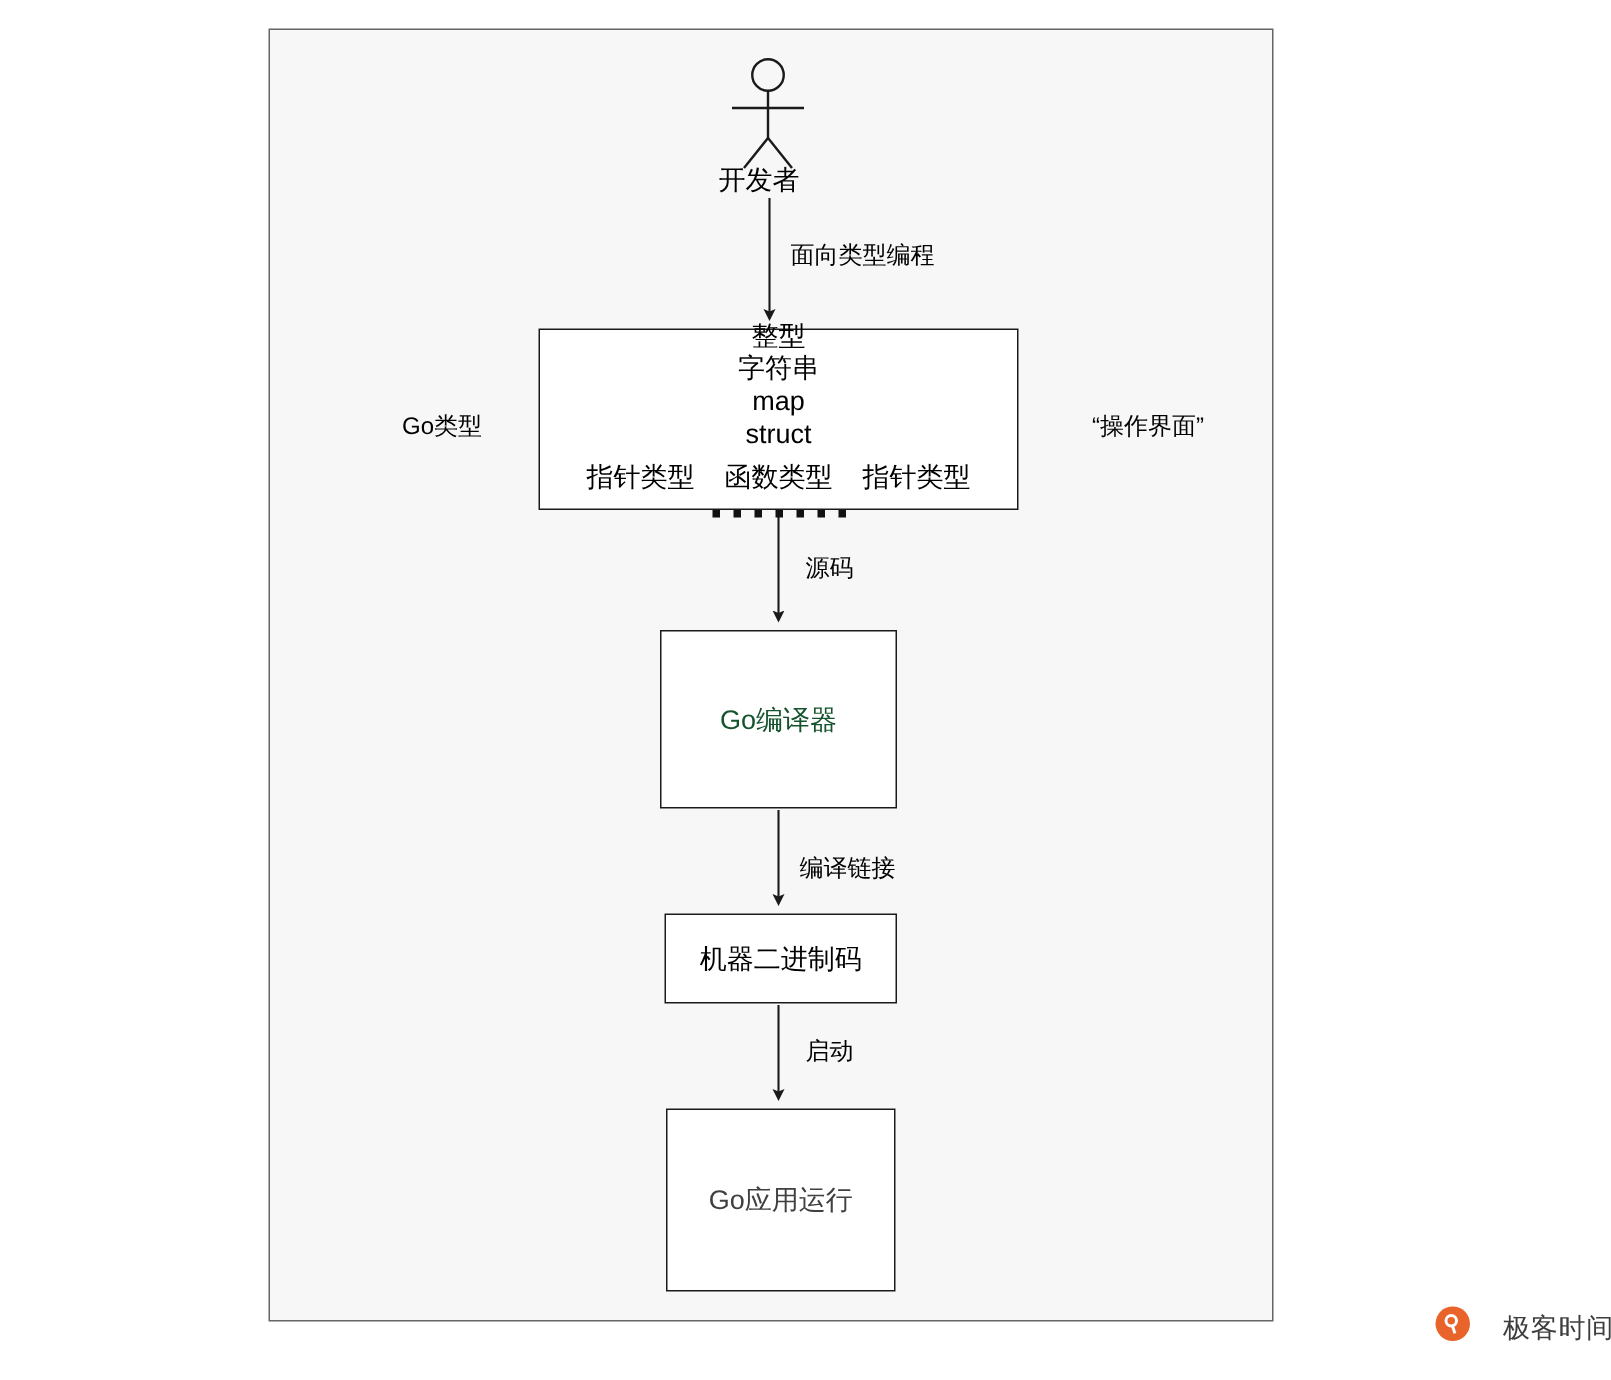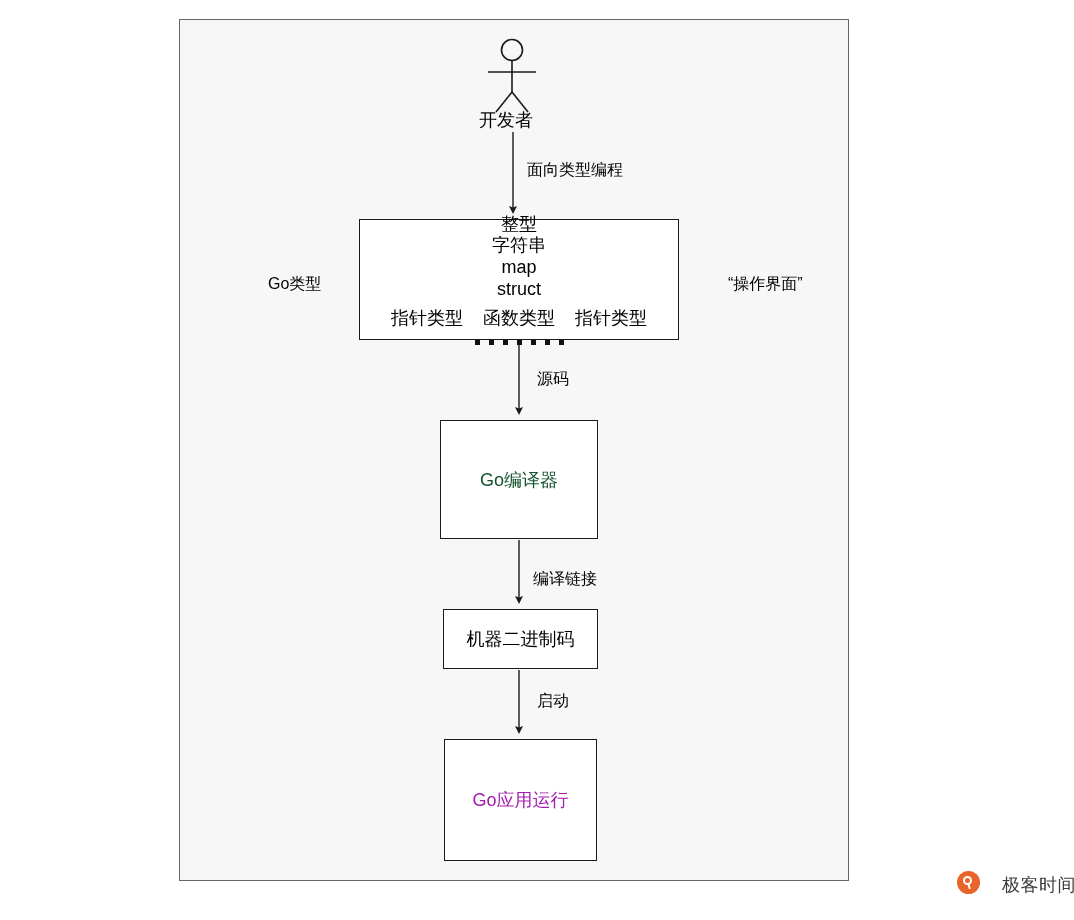--- a/index.html
+++ b/index.html
@@ -95,21 +95,21 @@
     height: 60px;
     font-size: 18px;
     color: #000000;
   }
   .box-app {
     left: 444px;
     top: 739px;
     width: 153px;
     height: 122px;
     font-size: 18px;
-    color: #a21caf;
+    color: #404040;
   }
   .side-label {
     position: absolute;
     font-size: 16px;
     color: #000000;
     white-space: nowrap;
   }
   .label-go-types {
     left: 268px;
     top: 274px;

